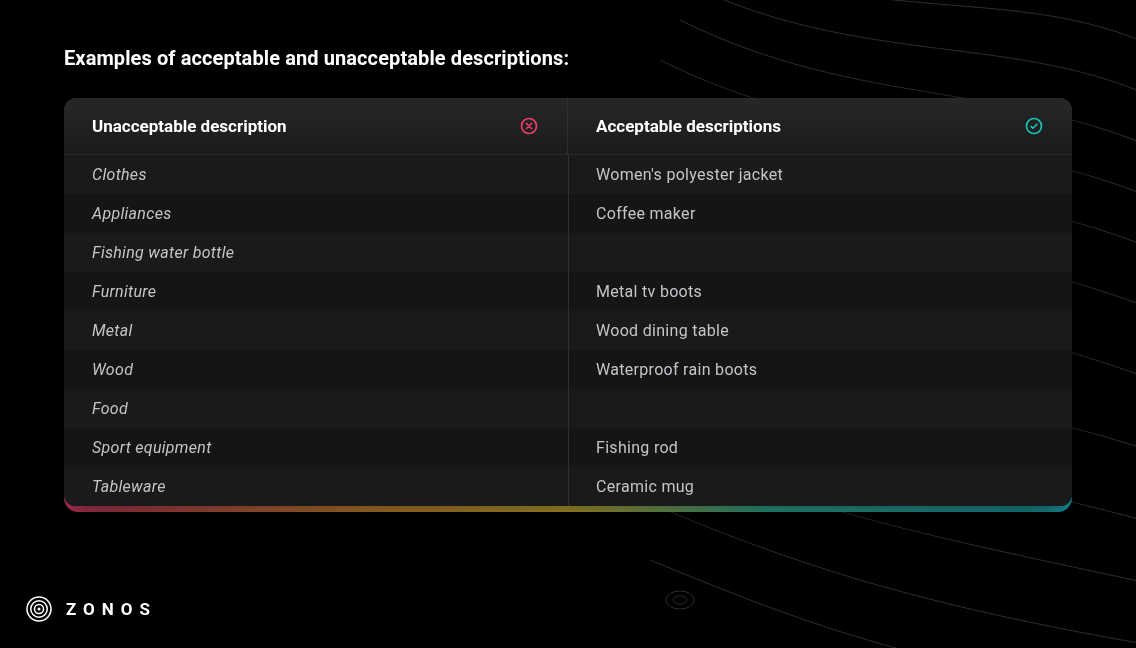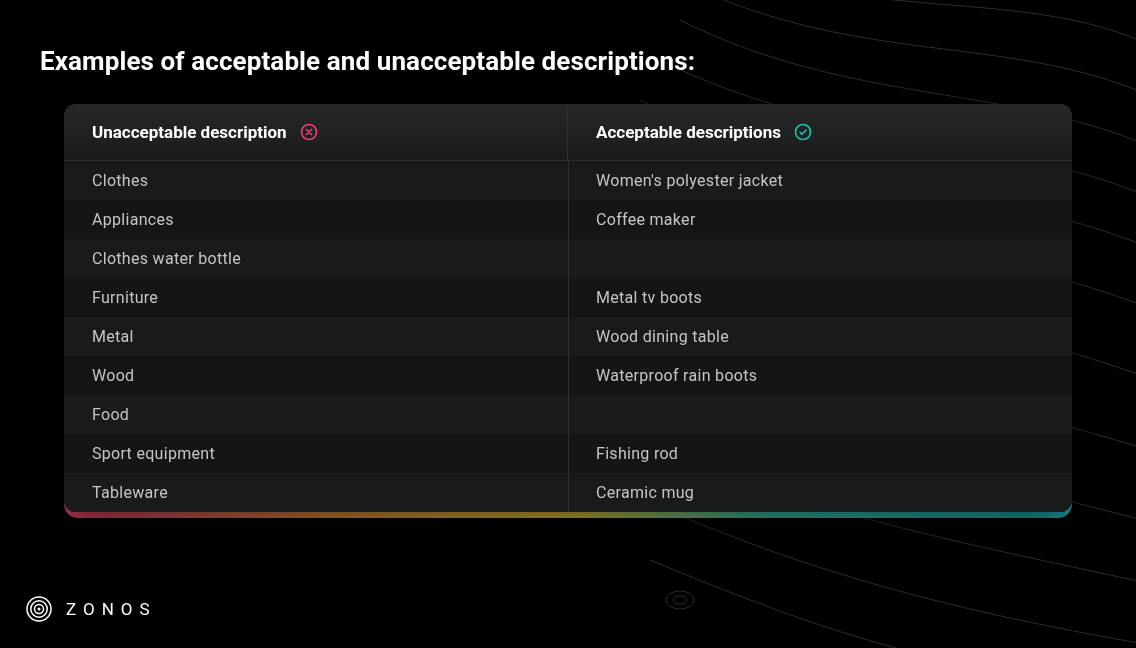--- a/index.html
+++ b/index.html
@@ -14,23 +14,23 @@
   }
   .topo {
     position: absolute;
     inset: 0;
     z-index: 0;
     pointer-events: none;
   }
   .page-title {
     position: relative;
     z-index: 2;
-    font-size: 26px;
+    font-size: 20px;
     font-weight: 700;
-    margin: 46px 0 0 40px;
+    margin: 46px 0 0 64px;
     letter-spacing: 0.1px;
   }
   .card-wrap {
     position: relative;
     z-index: 2;
     margin: 28px 64px 0 64px;
   }
   .card-glow {
     position: absolute;
     left: 0; right: 0; bottom: -6px;
@@ -56,20 +56,21 @@
     border-bottom: 1px solid #2a2b2c;
   }
   .th {
     display: flex;
     align-items: center;
     gap: 12px;
     padding: 18px 28px;
     font-size: 17px;
     font-weight: 700;
     color: #fff;
+    justify-content: space-between;
   }
   .th .icon { width: 20px; height: 20px; flex: 0 0 auto; }
   .rows { position: relative; }
   .row {
     display: grid;
     grid-template-columns: 1fr 1fr;
     font-size: 16px;
     color: #c4c5c7;
   }
   .row:nth-child(odd) { background: #141516; }
@@ -78,35 +79,35 @@
   .divider {
     position: absolute;
     top: 0; bottom: 0;
     left: 50%;
     width: 1px;
     background: #2f3031;
   }
   
   .card { }
   .table-head .th:first-child { border-right: 1px solid #2f3031; }
-  .rows .row .cell:first-child { border-right: 1px solid transparent; } 
+  .rows .row .cell:first-child { border-right: 1px solid transparent; font-style: italic; } 
 
   .brand {
     position: absolute;
     left: 24px;
     bottom: 24px;
     display: flex;
     align-items: center;
     gap: 12px;
     z-index: 2;
   }
   .brand-mark svg { width: 30px; height: 30px; display:block; }
   .brand-text {
     font-size: 17px;
-    font-weight: 400;
+    font-weight: 700;
     letter-spacing: 7px;
     color: #fff;
   }
 </style>
 </head>
 <body>
 
 <svg class="topo" width="1136" height="648" viewBox="0 0 1136 648" aria-hidden="true">
   <g fill="none" stroke="#2c2d2e" stroke-width="1">
     <path d="M720 -40 C 900 30, 1040 -20, 1180 60 M700 -10 C 880 70, 1030 30, 1180 110 M680 20 C 860 110, 1020 80, 1180 160 M660 60 C 840 150, 1010 130, 1180 210 M640 100 C 820 190, 1000 180, 1180 260 M620 150 C 800 240, 990 240, 1180 320 M600 210 C 780 300, 980 310, 1180 390 M590 280 C 770 370, 970 390, 1180 460 M590 350 C 770 440, 960 470, 1180 530 M600 420 C 780 510, 950 540, 1180 590 M620 490 C 800 570, 940 610, 1180 650 M650 560 C 820 630, 930 670, 1180 700"></path>
@@ -145,21 +146,21 @@
 
       <div class="row">
         <div class="cell">Clothes</div>
         <div class="cell">Women's polyester jacket</div>
       </div>
       <div class="row">
         <div class="cell">Appliances</div>
         <div class="cell">Coffee maker</div>
       </div>
       <div class="row">
-        <div class="cell">Clothes water bottle</div>
+        <div class="cell">Fishing water bottle</div>
       </div>
       <div class="row">
         <div class="cell">Furniture</div>
         <div class="cell">Metal tv boots</div>
       </div>
       <div class="row">
         <div class="cell">Metal</div>
         <div class="cell">Wood dining table</div>
       </div>
       <div class="row">

